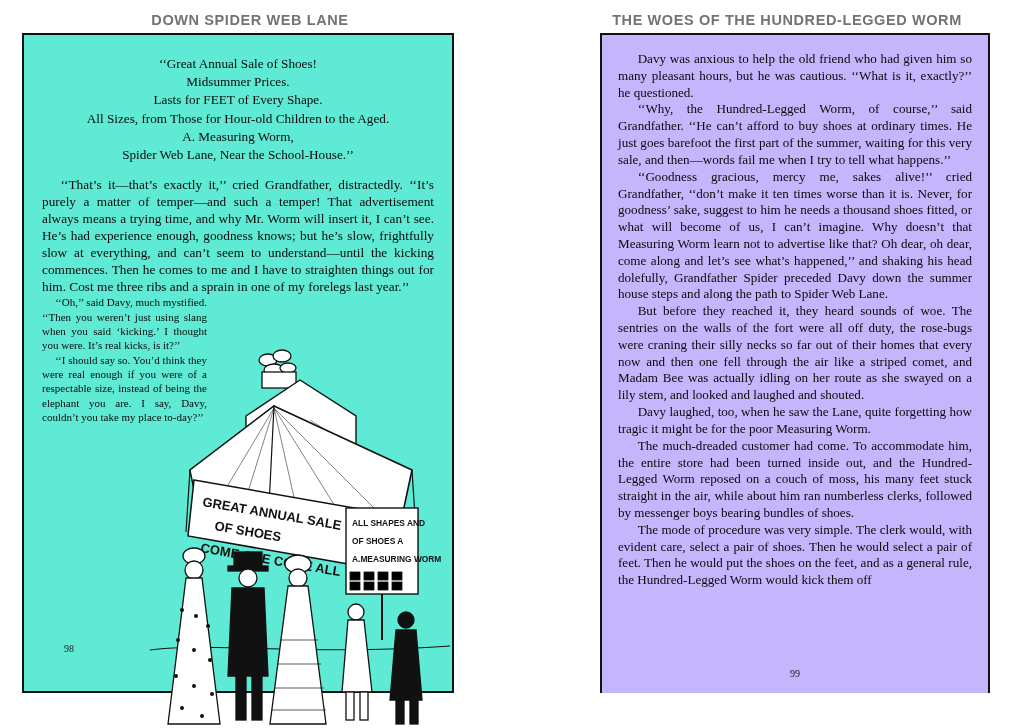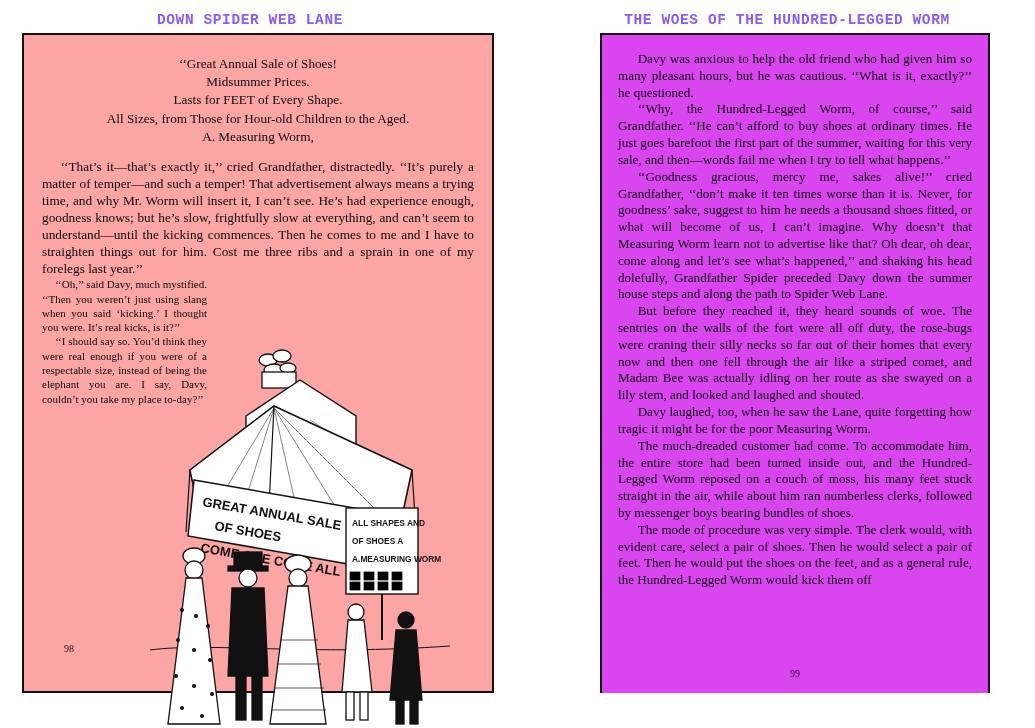--- a/index.html
+++ b/index.html
@@ -16,40 +16,40 @@
   }
   .spread {
     position: relative;
     width: 1035px;
     height: 728px;
   }
 
   
   .page-header {
     position: absolute;
-    font-family: Liberation Mono, monospace;
+    font-family: Liberation Sans, sans-serif;
     font-weight: bold;
     font-size: 14.5px;
     letter-spacing: 0.6px;
     text-align: center;
-    color: #8b5cf6;
+    color: #737373;
   }
   .header-left  { left: 20px;  top: 12px; width: 460px; }
   .header-right { left: 552px; top: 12px; width: 470px; }
 
   
   .left-page {
     position: absolute;
     left: 22px;
     top: 33px;
-    width: 472px;
+    width: 432px;
     height: 660px;
     border: 2px solid #111;
     box-sizing: border-box;
-    background: #fca5a5;
+    background: #5eead4;
     overflow: hidden;
   }
   .left-inner {
     position: relative;
     padding: 14px 18px 0 18px;
     height: 100%;
     box-sizing: border-box;
   }
 
   .advert {
@@ -93,21 +93,21 @@
   .right-page {
     position: absolute;
     left: 600px;
     top: 33px;
     width: 390px;
     height: 660px;
     border-left: 2px solid #111;
     border-right: 2px solid #111;
     border-top: 2px solid #111;
     box-sizing: border-box;
-    background: #d946ef;
+    background: #c4b5fd;
     overflow: hidden;
   }
   .right-inner {
     padding: 16px 16px 0 16px;
     height: 100%;
     box-sizing: border-box;
   }
   .right-inner p {
     margin: 0;
     font-size: 13.1px;
@@ -144,20 +144,21 @@
 
   <div class="left-page">
     <div class="left-inner">
 
       <div class="advert">
         <div>‘‘Great Annual Sale of Shoes!</div>
         <div>Midsummer Prices.</div>
         <div>Lasts for FEET of Every Shape.</div>
         <div>All Sizes, from Those for Hour-old Children to the Aged.</div>
         <div>A. Measuring Worm,</div>
+        <div>Spider Web Lane, Near the School-House.’’</div>
       </div>
 
       <div class="body-text">
         <p>‘‘That’s it—that’s exactly it,’’ cried Grandfather, distractedly. ‘‘It’s purely a matter of temper—and such a temper! That advertisement always means a trying time, and why Mr. Worm will insert it, I can’t see. He’s had experience enough, goodness knows; but he’s slow, frightfully slow at everything, and can’t seem to understand—until the kicking commences. Then he comes to me and I have to straighten things out for him. Cost me three ribs and a sprain in one of my forelegs last year.’’</p>
       </div>
 
       <div class="narrow-col">
         <p>‘‘Oh,’’ said Davy, much mystified. ‘‘Then you weren’t just using slang when you said ‘kicking.’ I thought you were. It’s real kicks, is it?’’</p>
         <p>‘‘I should say so. You’d think they were real enough if you were of a respectable size, instead of being the elephant you are. I say, Davy, couldn’t you take my place to-day?’’</p>
       </div>

